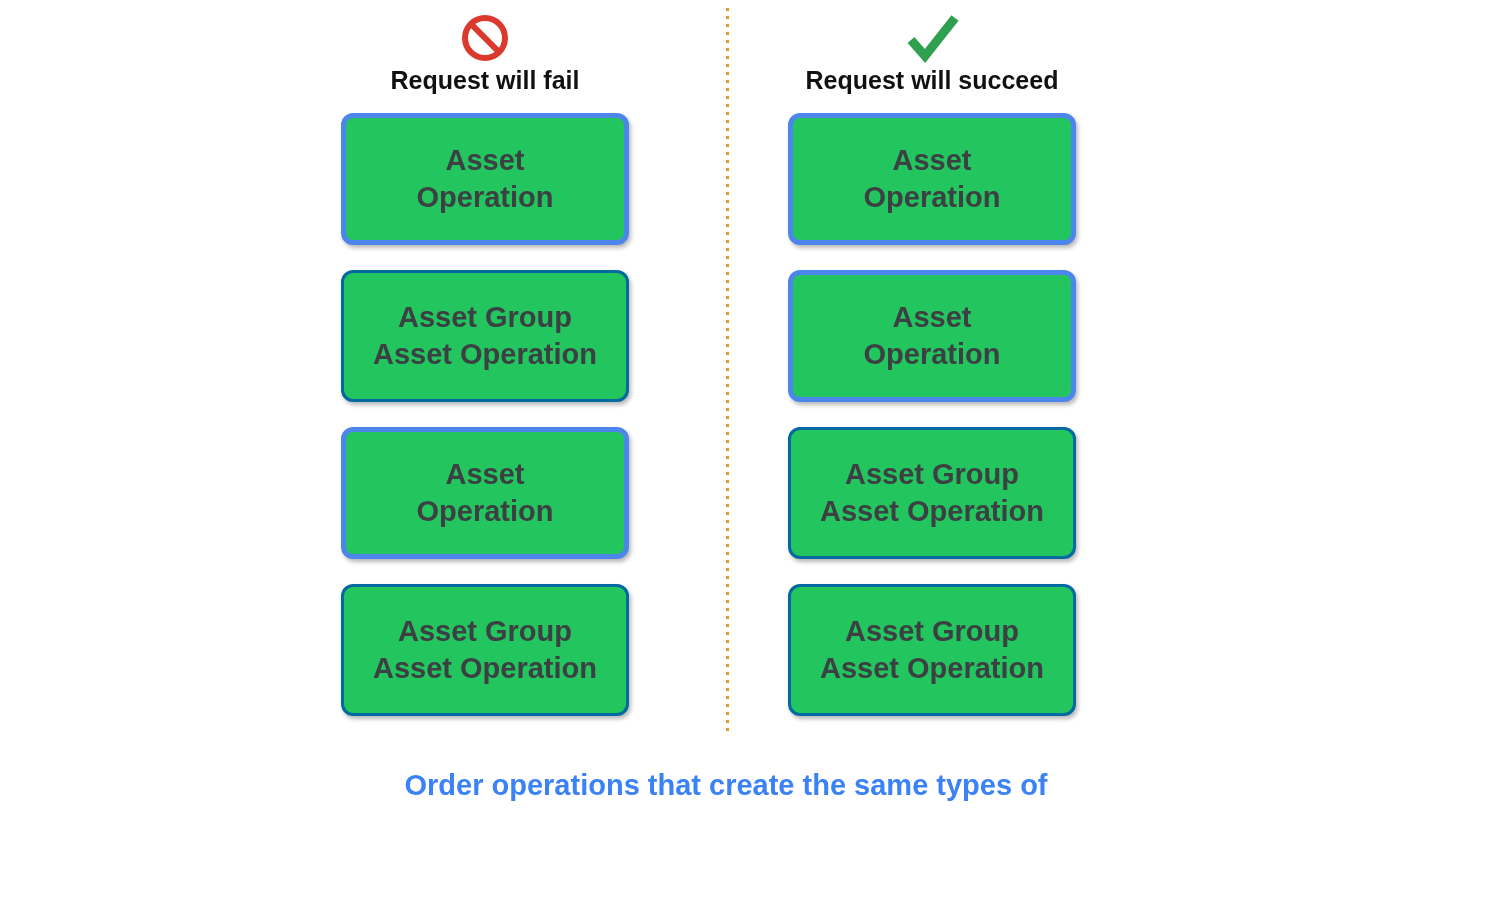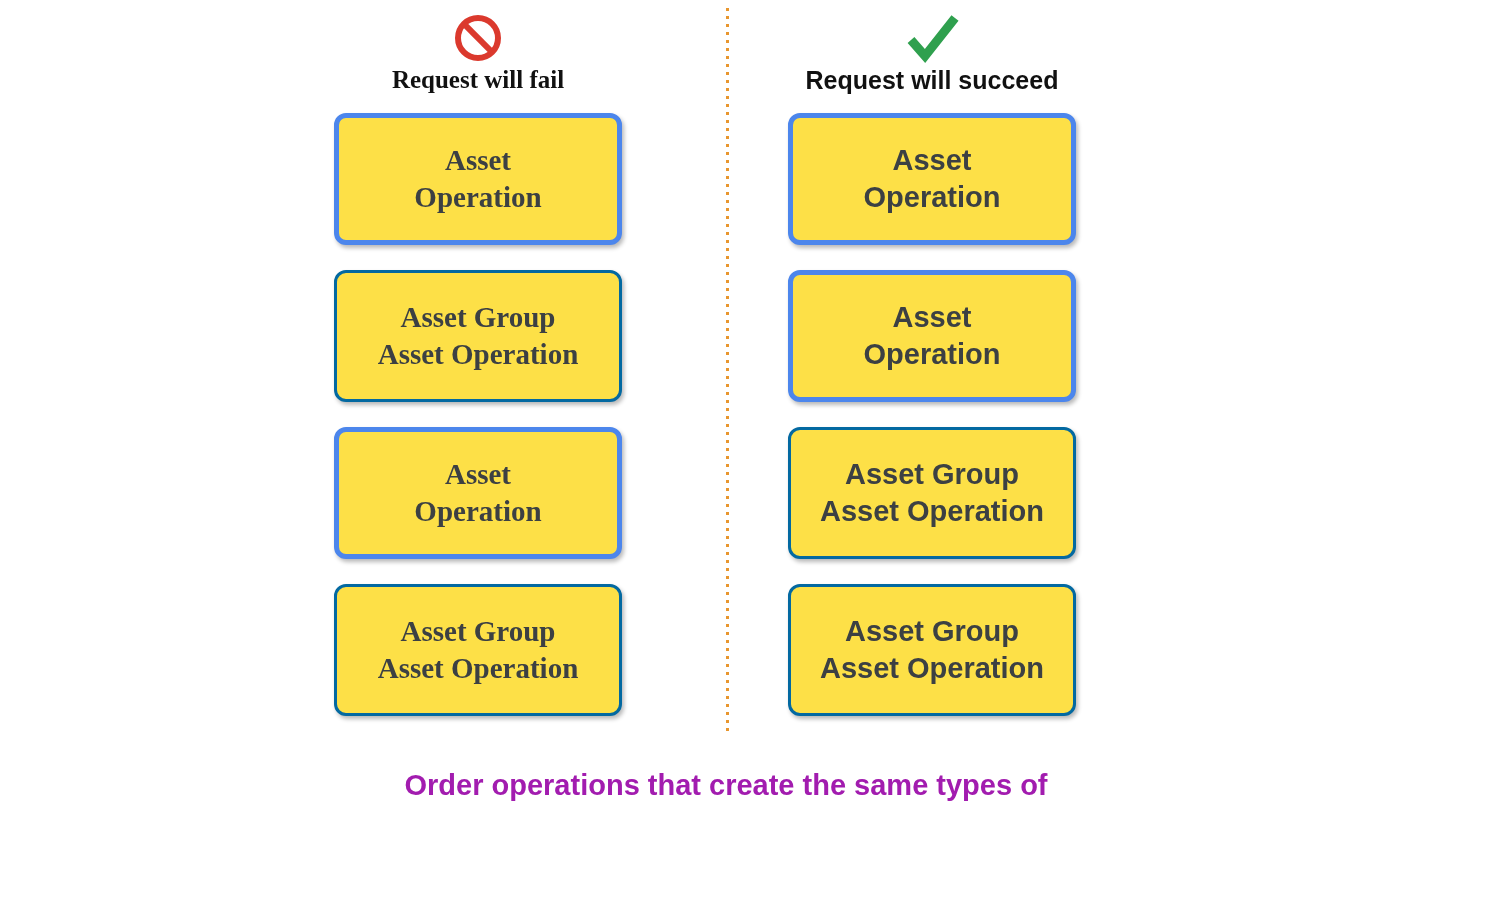--- a/index.html
+++ b/index.html
@@ -5,21 +5,21 @@
   html, body { margin: 0; padding: 0; background: #ffffff; }
   .canvas {
     position: relative;
     width: 1505px;
     height: 901px;
     background: #ffffff;
     font-family: "Liberation Sans", sans-serif;
     overflow: hidden;
   }
   .column { position: absolute; top: 0; width: 288px; }
-  .col-fail { left: 334px; font-family: Liberation Serif, serif; }
+  .col-fail { left: 341px; }
   .col-succeed { left: 788px; }
   .col-icon {
     height: 52px;
     margin-top: 12px;
     display: flex;
     align-items: center;
     justify-content: center;
   }
   .col-title {
     margin-top: 2px;
@@ -29,21 +29,21 @@
     font-weight: bold;
     color: #111111;
     white-space: nowrap;
   }
   .box {
     box-sizing: border-box;
     width: 288px;
     height: 132px;
     margin-top: 25px;
     border-radius: 12px;
-    background: #fde047;
+    background: #22c55e;
     display: flex;
     flex-direction: column;
     align-items: center;
     justify-content: center;
     box-shadow: 2px 3px 4px rgba(0,0,0,0.28);
   }
   .box.first { margin-top: 15px; }
   .box.blue   { border: 5px solid #4C86EC; }
   .box.orange { border: 3px solid #0369a1; }
   .box-line {
@@ -63,21 +63,21 @@
     background: repeating-linear-gradient(to bottom, #E8962E 0 3px, transparent 3px 8px);
   }
   .caption {
     position: absolute;
     left: 226px;
     top: 766px;
     width: 1000px;
     text-align: center;
     font-size: 29px;
     font-weight: bold;
-    color: #a21caf;
+    color: #3b82f6;
     line-height: 38px;
   }
   .icon-prohibited { color: #DB392D; }
   .icon-check { color: #2FA04E; }
 </style>
 </head>
 <body>
 
 <div class="canvas">
 

